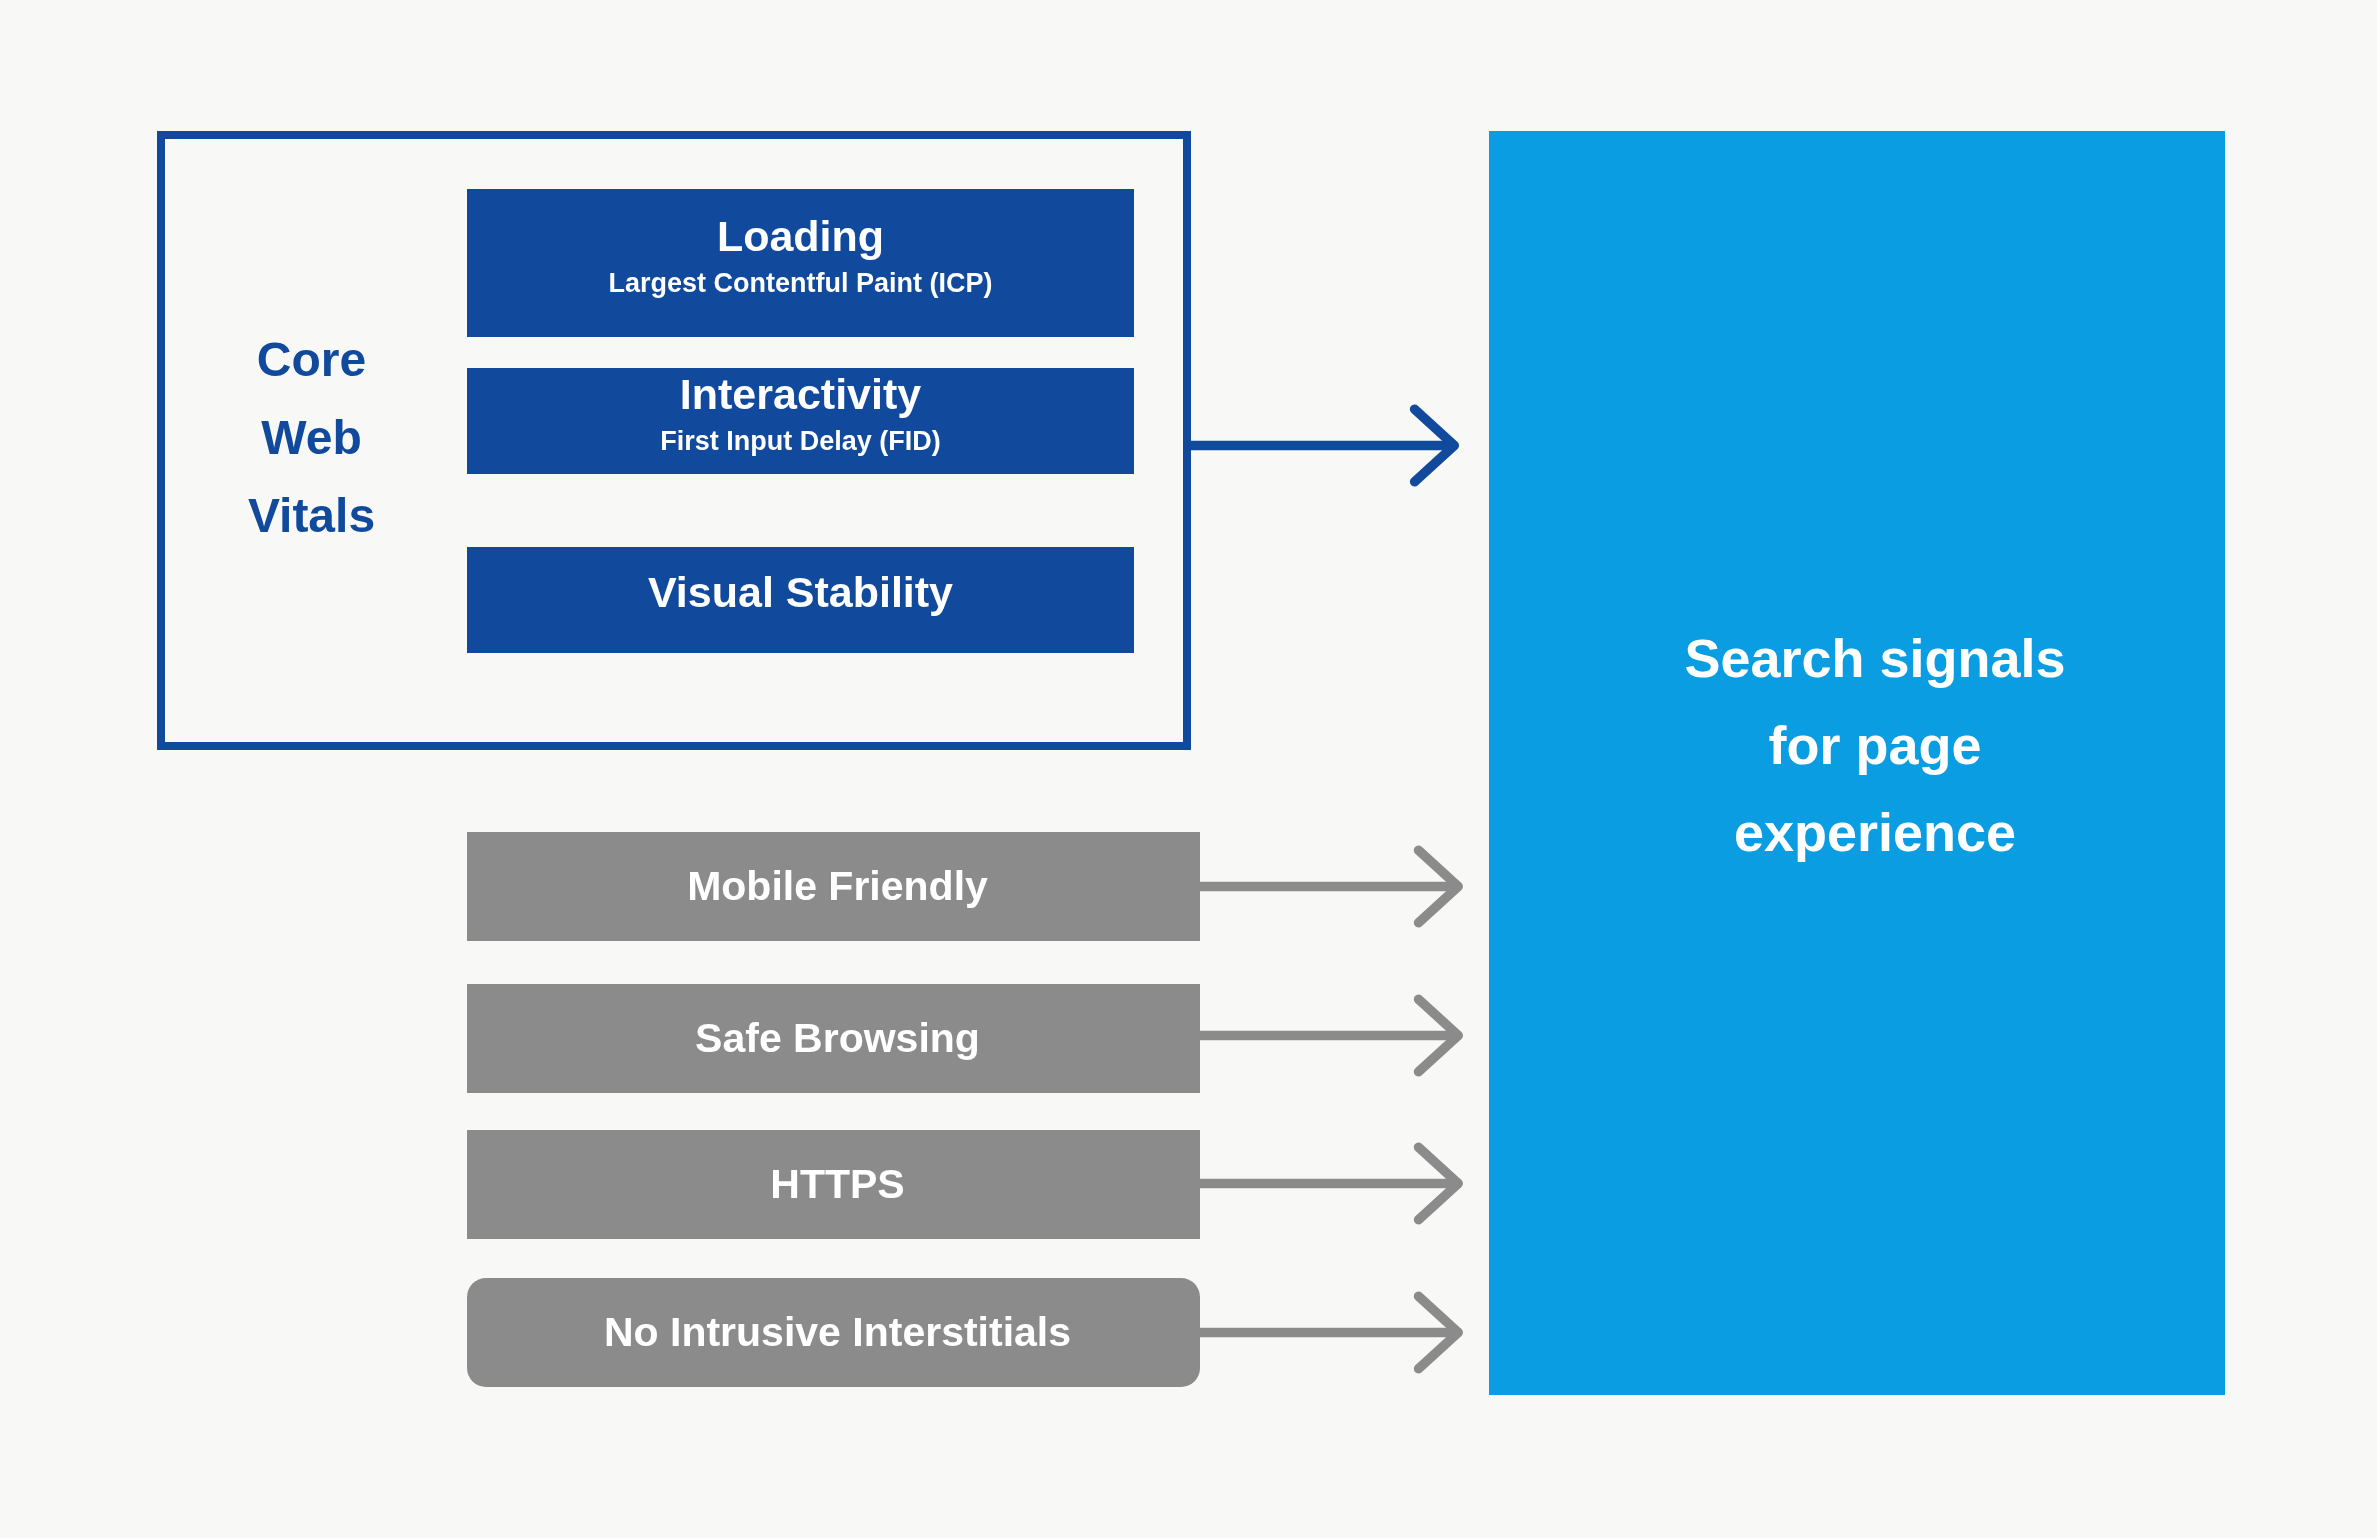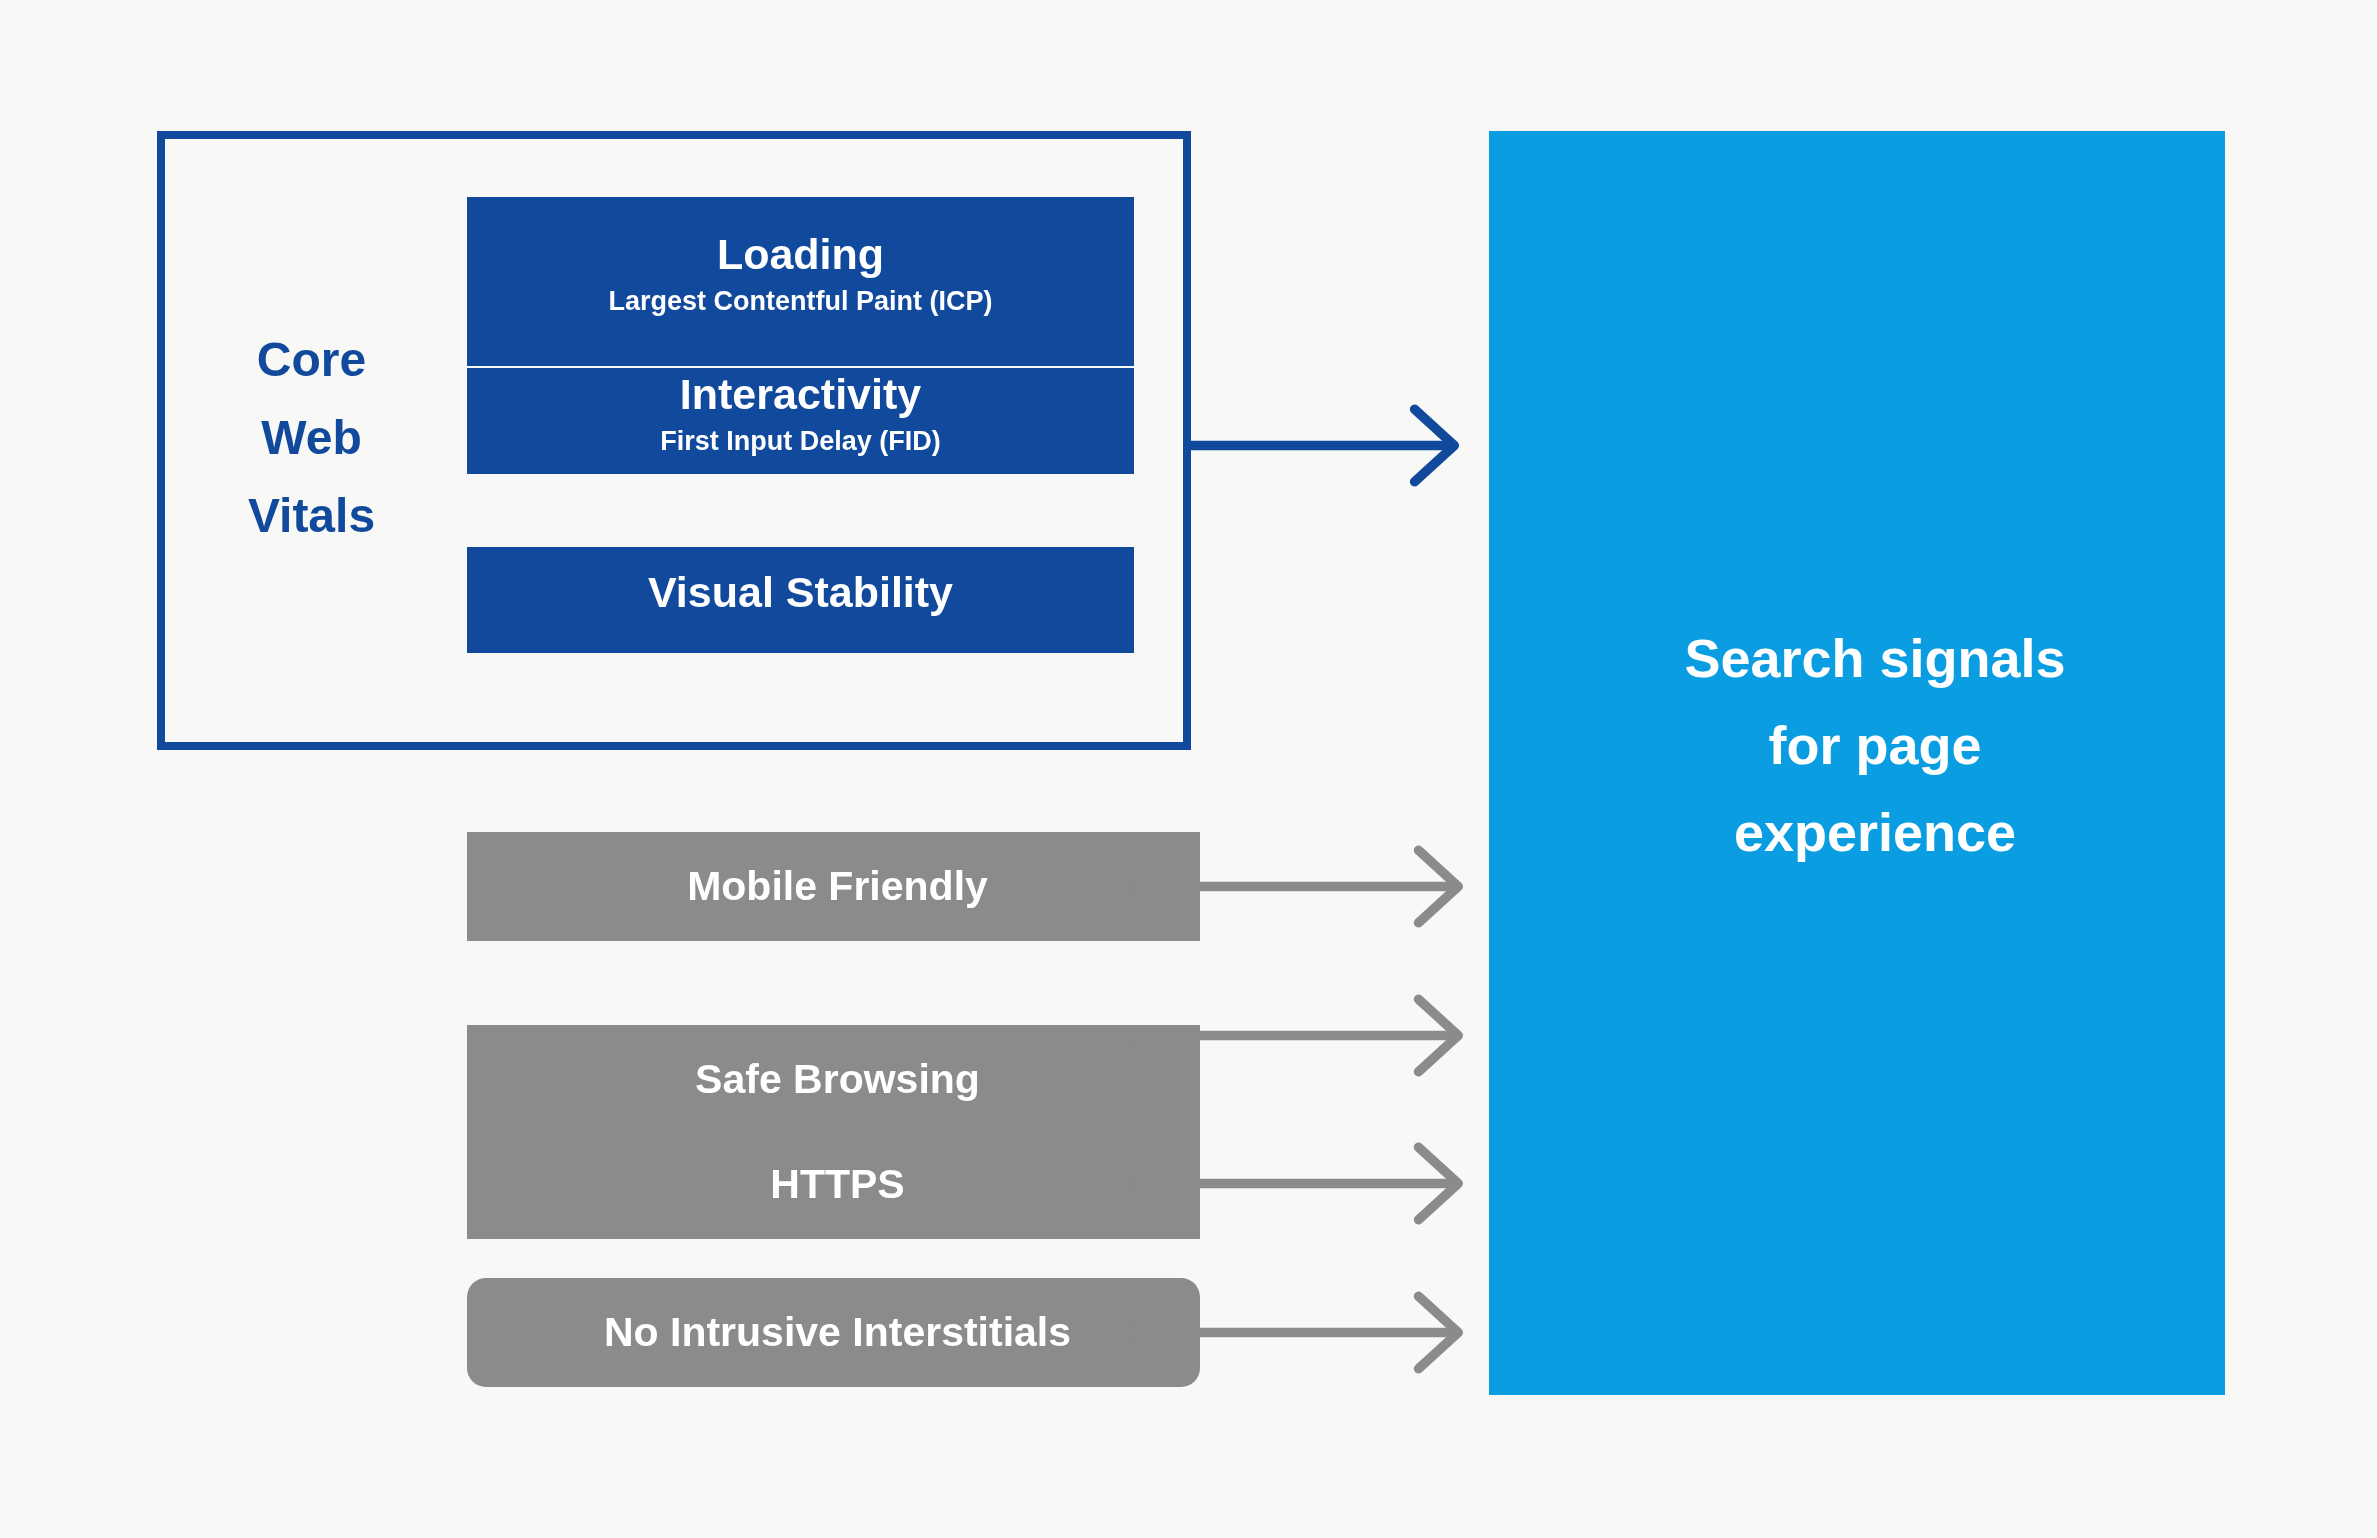--- a/index.html
+++ b/index.html
@@ -37,34 +37,34 @@
   .vital-bar{
     left:467px; width:667px; height:106px;
     background:var(--dark_blue);
     color:var(--white);
     display:flex; flex-direction:column;
     align-items:center; justify-content:center;
     padding-bottom:15.6px;
   }
   .vital-bar .title{font-size:43px; font-weight:bold; line-height:55px;}
   .vital-bar .subtitle{font-size:27px; font-weight:600; line-height:38px;}
-  #vital-0{top:197px; height:169px;}
+  #vital-0{top:189px; height:148px;}
   #vital-1{top:368px;}
   #vital-2{top:547px;}
 
   
   .signal-bar{
     left:467px; width:733px; height:109px;
     background:var(--gray);
     color:var(--white);
     display:flex; align-items:center; justify-content:center;
     font-size:41px; font-weight:bold;padding-left:8px;
   }
   #signal-0{top:832px;}
-  #signal-1{top:1025px;}
+  #signal-1{top:984px;}
   #signal-2{top:1130px;}
   #signal-3{top:1278px;border-radius:19px;}
 
   
   svg.arrow{display:block; overflow:visible;}
   .arrow-shaft-blue{stroke:var(--dark_blue); stroke-width:11; fill:none;}
   .arrow-head-blue{stroke:var(--dark_blue); stroke-width:11; fill:none; stroke-linecap:round; stroke-linejoin:round;}
   .arrow-shaft-gray{stroke:var(--gray); stroke-width:11; fill:none;}
   .arrow-head-gray{stroke:var(--gray); stroke-width:11; fill:none; stroke-linecap:round; stroke-linejoin:round;}
   #arrow-cwv{left:1188px; top:398px;}

